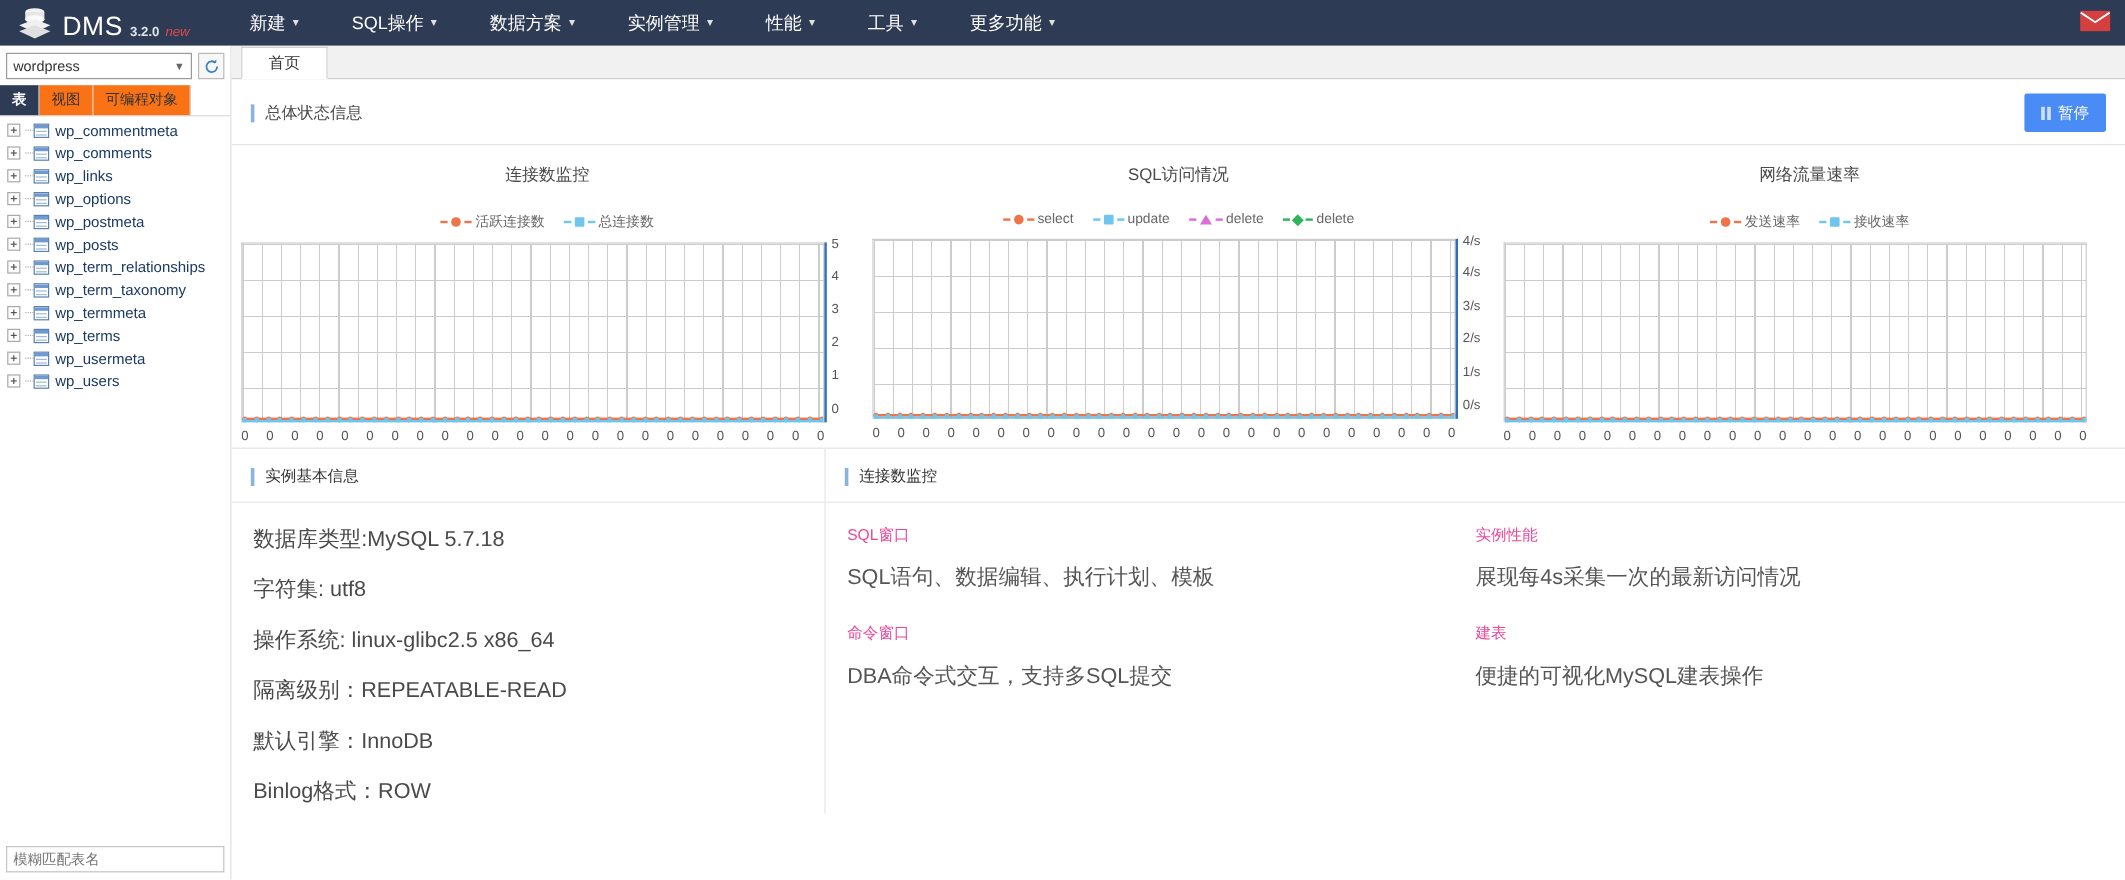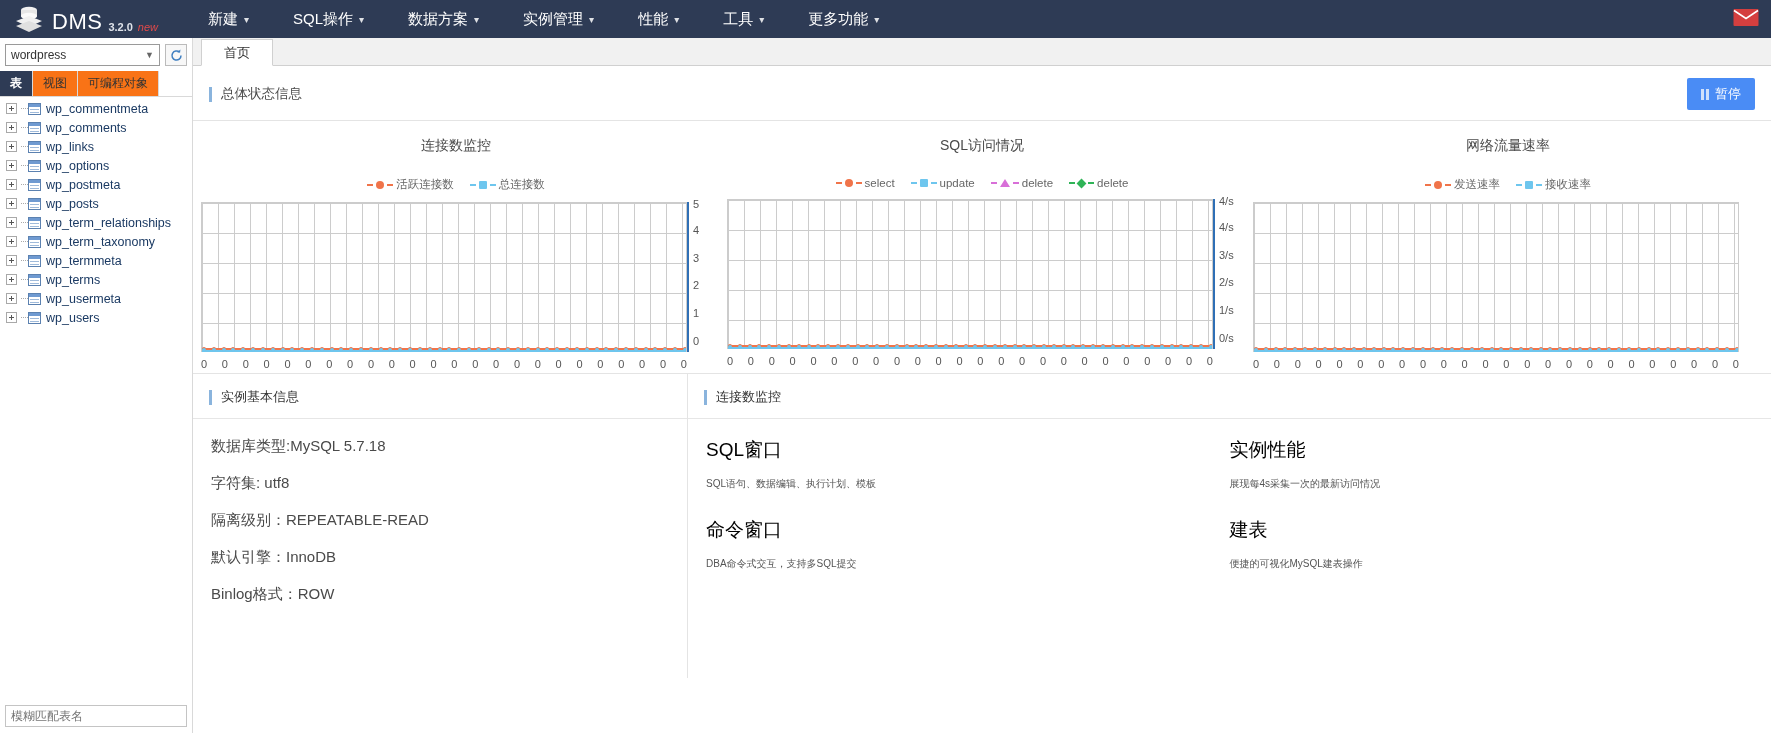--- a/index.html
+++ b/index.html
@@ -164,26 +164,26 @@
   
   #bottom { display:flex; border-top:1px solid #e4e4e4; height:305px; }
   .panel { position:relative; padding:0; }
   #panel-left { width:495px; flex:none; border-right:1px solid #e4e4e4; }
   #panel-right { flex:1; min-width:0; }
   .panel-head {
     display:flex; align-items:center; padding:14px 16px 12px 16px;
     border-bottom:1px solid #e6e6e6;
   }
   .panel-body { padding:18px 18px; }
-  .info-line { font-size:15px; color:#4a4a4a; margin-bottom:18px; }
+  .info-line { font-size:18px; color:#4a4a4a; margin-bottom:18px; }
 
   .ops-grid { display:flex; flex-wrap:wrap; }
   .op-item { width:50%; margin-bottom:26px; }
-  .op-link { color:#000000; font-size:19px; cursor:pointer; display:inline-block; }
-  .op-desc { font-size:10px; color:#555; margin-top:14px; }
+  .op-link { color:#ec4899; font-size:13px; cursor:pointer; display:inline-block; }
+  .op-desc { font-size:18px; color:#555; margin-top:14px; }
 </style>
 </head>
 <body>
 
 <div id="topbar">
   <div id="brand">
     <span id="db-logo">
       <svg width="30" height="28" viewBox="0 0 30 28">
         <ellipse cx="15" cy="5" rx="8" ry="3.2" fill="#f2f2f2"></ellipse>
         <path d="M7 5 v6 a8 3.2 0 0 0 16 0 V5" fill="#e6e6e6"></path>
@@ -872,20 +872,21 @@
       <div id="bottom">
 
         <div class="panel" id="panel-left">
           <div class="panel-head">
             <span class="title-bar"></span>
             <span>实例基本信息</span>
           </div>
           <div class="panel-body">
             <div class="info-line">数据库类型:MySQL 5.7.18</div>
             <div class="info-line">字符集: utf8</div>
+            <div class="info-line">操作系统: linux-glibc2.5 x86_64</div>
             <div class="info-line">隔离级别：REPEATABLE-READ</div>
             <div class="info-line">默认引擎：InnoDB</div>
             <div class="info-line">Binlog格式：ROW</div>
           </div>
         </div>
 
         <div class="panel" id="panel-right">
           <div class="panel-head">
             <span class="title-bar"></span>
             <span>连接数监控</span>

